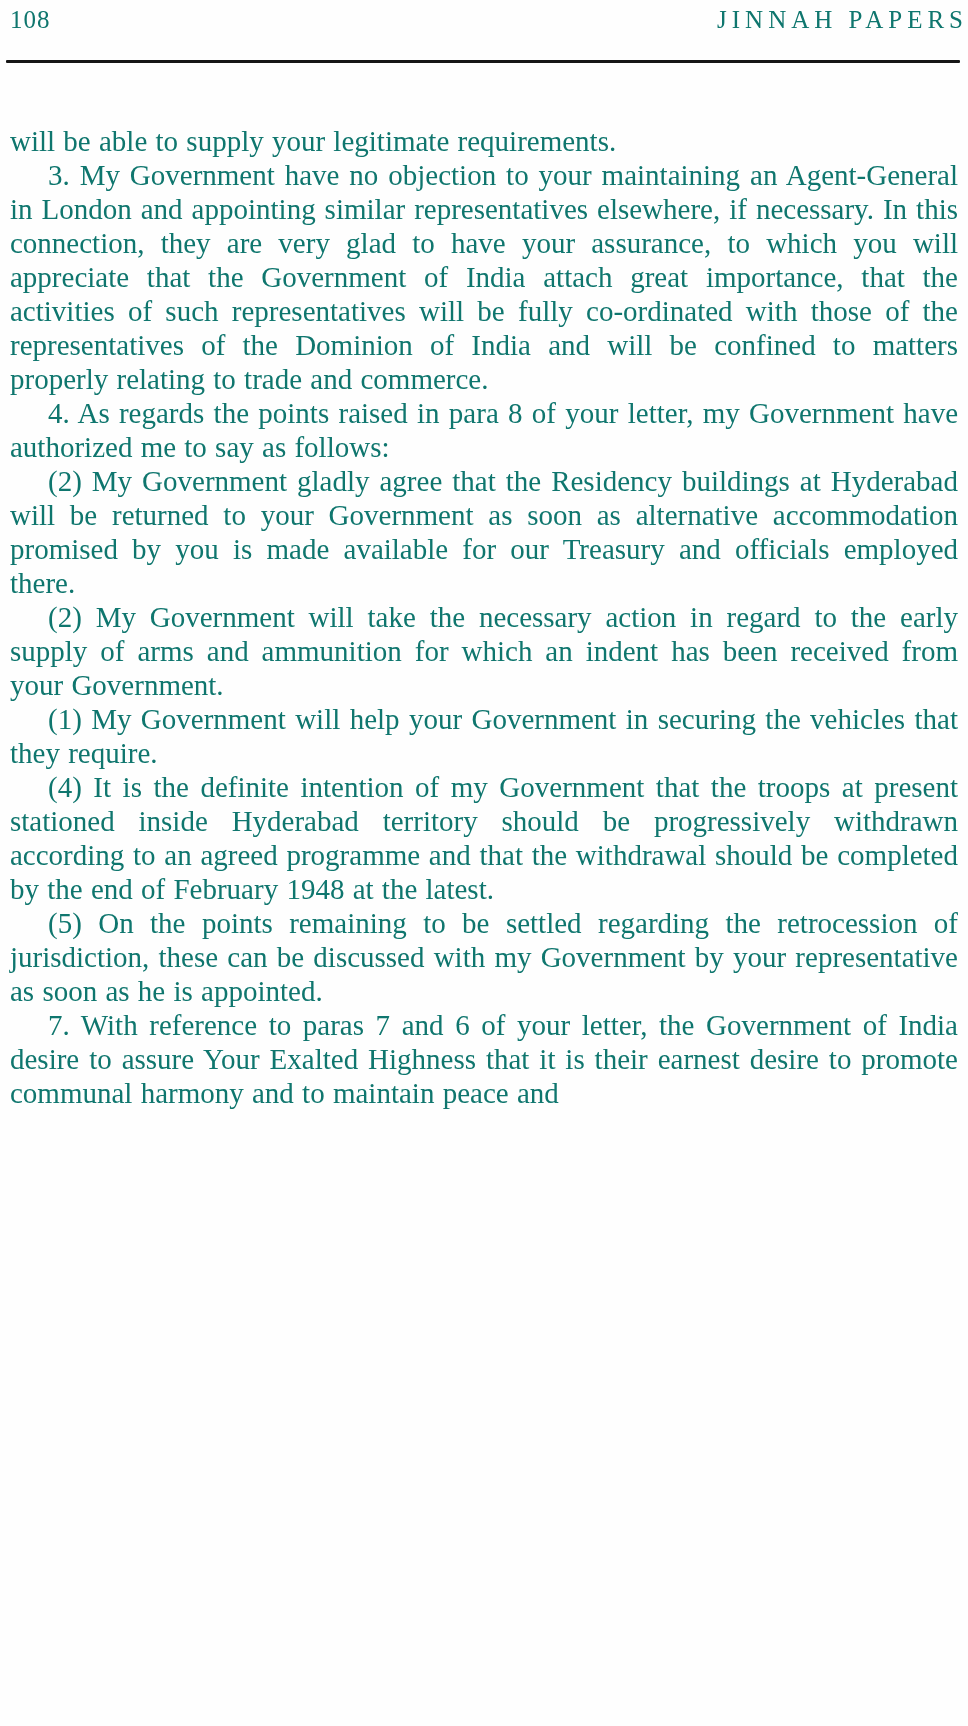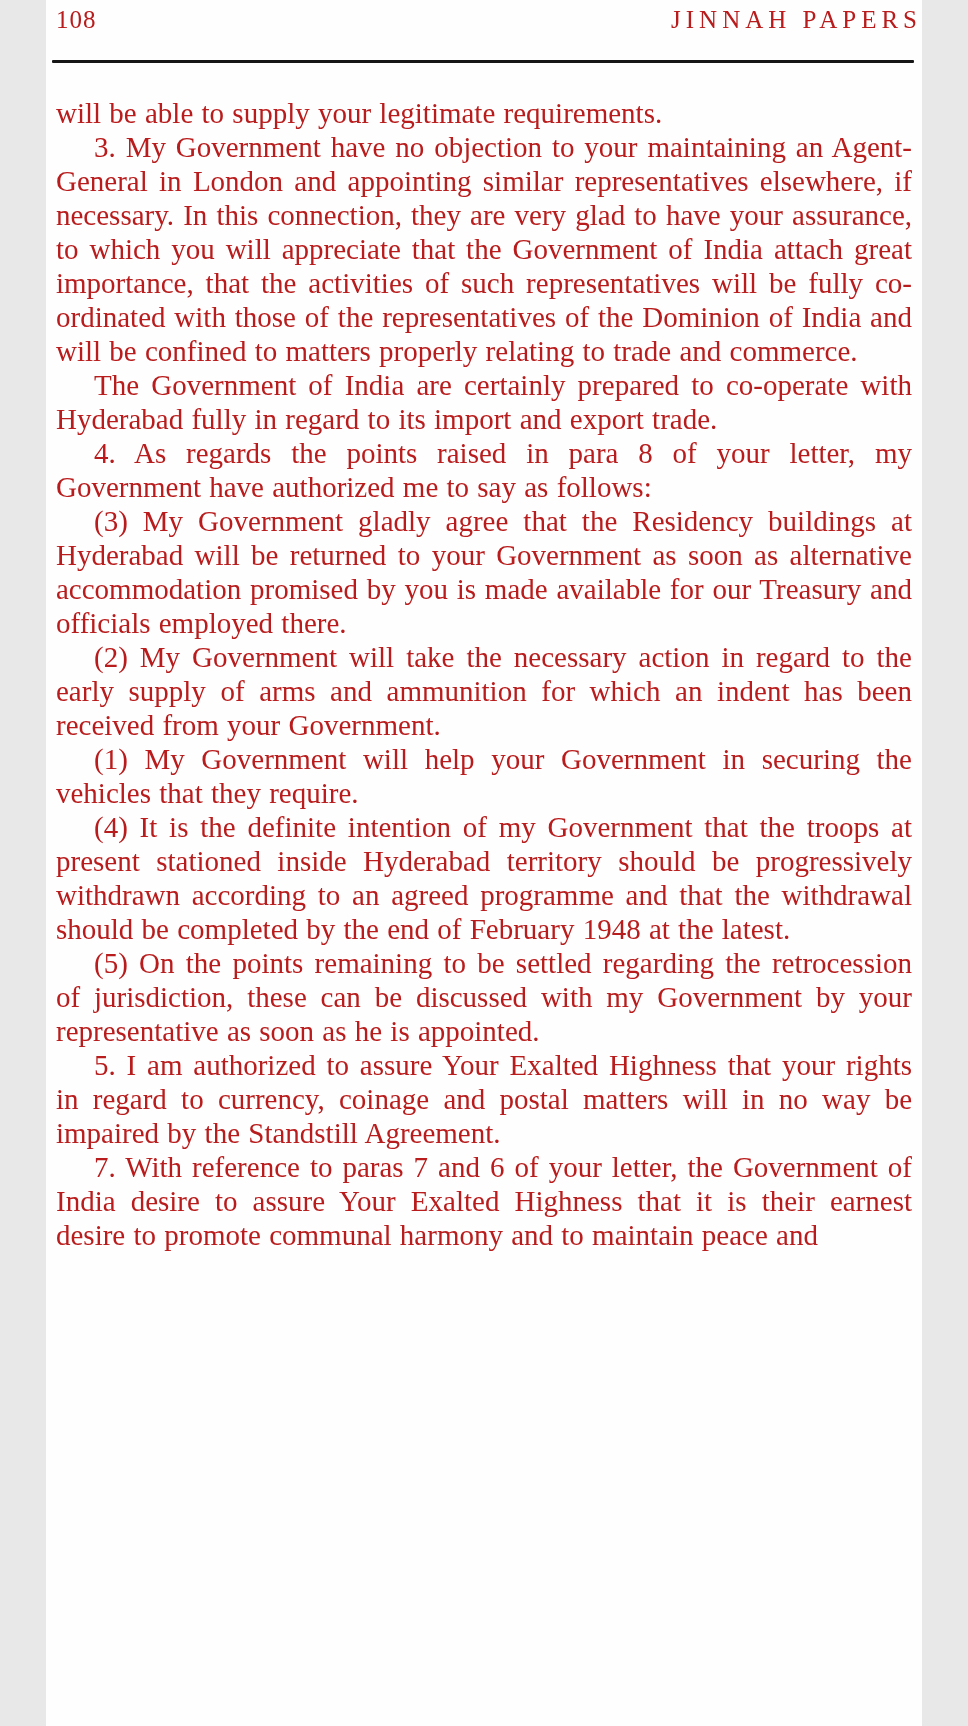--- a/index.html
+++ b/index.html
@@ -2,25 +2,25 @@
 <html><head>
 <meta charset="utf-8">
 <style>
   html, body {
     margin: 0;
     padding: 0;
     background: #e8e8e8;
   }
   .page {
     position: relative;
-    width: 876px;
+    width: 968px;
     height: 1726px;
     margin: 0 auto;
     background: #fefefe;
-    color: #b91c1c;
+    color: #0f766e;
     font-family: "Liberation Serif", "DejaVu Serif", serif;
     overflow: hidden;
     box-sizing: border-box;
   }
   .running-header {
     position: relative;
     height: 42px;
     padding-top: 6px;
   }
   .page-number {
@@ -57,41 +57,40 @@
   .body-text p {
     margin: 0;
     font-size: 29px;
     line-height: 34px;
     text-align: justify;
     text-indent: 38px;
     word-spacing: 1px;
   }
   .body-text p.no-indent {
     text-indent: 0;
+    margin-top: 28px;
   }
 </style>
 </head>
 <body>
 
 <div class="page">
 
   <div class="running-header">
     <span class="page-number">108</span>
     <span class="header-title">JINNAH PAPERS</span>
   </div>
 
   <div class="header-rule"></div>
 
   <div class="body-text">
     <p class="no-indent">will be able to supply your legitimate requirements.</p>
     <p>3. My Government have no objection to your maintaining an Agent-General in London and appointing similar representatives elsewhere, if necessary. In this connection, they are very glad to have your assurance, to which you will appreciate that the Government of India attach great importance, that the activities of such representatives will be fully co-ordinated with those of the representatives of the Dominion of India and will be confined to matters properly relating to trade and commerce.</p>
-    <p>The Government of India are certainly prepared to co-operate with Hyderabad fully in regard to its import and export trade.</p>
     <p>4. As regards the points raised in para 8 of your letter, my Government have authorized me to say as follows:</p>
-    <p>(3) My Government gladly agree that the Residency buildings at Hyderabad will be returned to your Government as soon as alternative accommodation promised by you is made available for our Treasury and officials employed there.</p>
+    <p>(2) My Government gladly agree that the Residency buildings at Hyderabad will be returned to your Government as soon as alternative accommodation promised by you is made available for our Treasury and officials employed there.</p>
     <p>(2) My Government will take the necessary action in regard to the early supply of arms and ammunition for which an indent has been received from your Government.</p>
     <p>(1) My Government will help your Government in securing the vehicles that they require.</p>
     <p>(4) It is the definite intention of my Government that the troops at present stationed inside Hyderabad territory should be progressively withdrawn according to an agreed programme and that the withdrawal should be completed by the end of February 1948 at the latest.</p>
     <p>(5) On the points remaining to be settled regarding the retrocession of jurisdiction, these can be discussed with my Government by your representative as soon as he is appointed.</p>
-    <p>5. I am authorized to assure Your Exalted Highness that your rights in regard to currency, coinage and postal matters will in no way be impaired by the Standstill Agreement.</p>
     <p>7. With reference to paras 7 and 6 of your letter, the Government of India desire to assure Your Exalted Highness that it is their earnest desire to promote communal harmony and to maintain peace and</p>
   </div>
 
 </div>
 
 </body></html>

